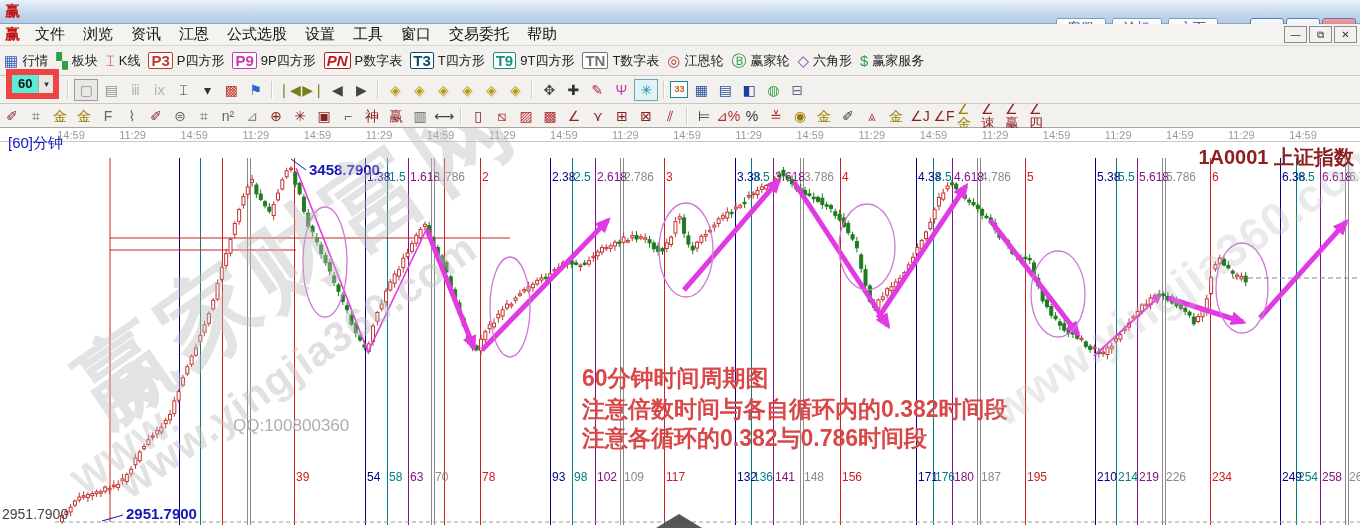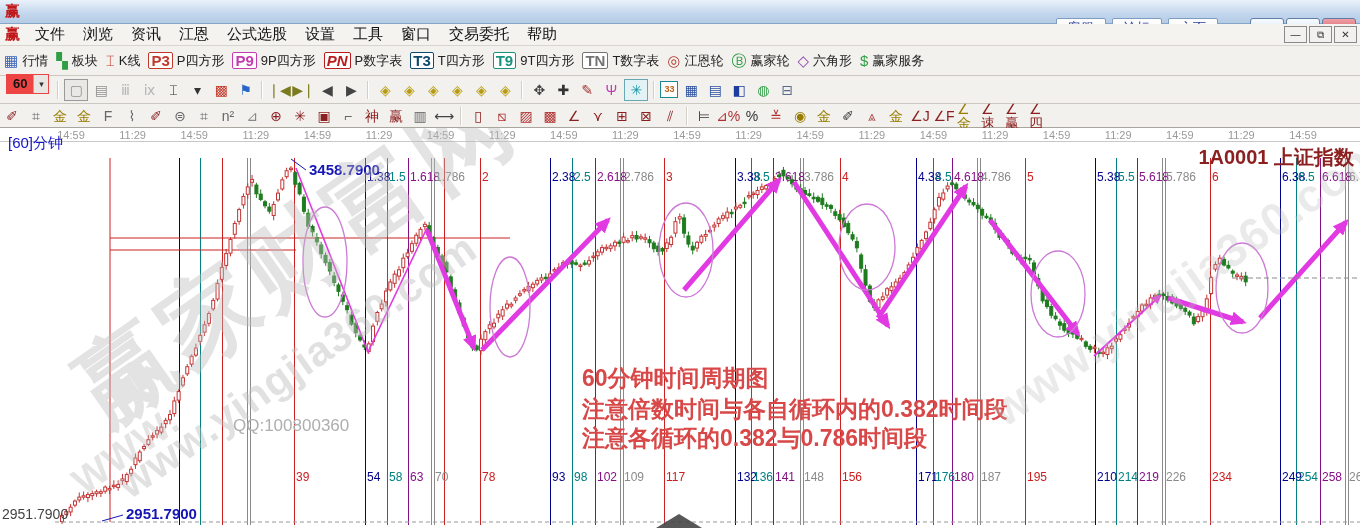--- a/index.html
+++ b/index.html
@@ -37,21 +37,21 @@
   .tb3{top:104px;height:24px;border-bottom:1px solid #a9a69f;}
   .tool{display:flex;align-items:center;margin:0 4px;font-size:13px;color:#222;white-space:nowrap;}
   .tool .ig{font-size:15px;margin-right:4px;line-height:1;}
   .badge{font-size:9px;font-weight:bold;border:1px solid currentColor;padding:0 2px;
     border-radius:2px;background:#fff;line-height:11px;}
   .sep{width:1px;height:18px;background:#d2cfc8;border-right:1px solid #fff;margin:0 4px;}
   .icon-sq{width:22px;height:20px;display:flex;align-items:center;justify-content:center;
     font-size:14px;line-height:1;margin:0 1px;}
   .icon-sq.sel{border:1px solid #6aa7b5;background:#e3f2f5;}
   .icon-sq.press{border:1px solid #9a9a9a;background:#e9e8e5;}
-  .combo{display:flex;align-items:center;border:1px solid #ef4444;background:#ef4444;height:18px;
+  .combo{display:flex;align-items:center;border:6px solid #ef4444;background:#5eead4;height:18px;
     margin:0 4px 12px 6px;}
   .combo .val{font-size:13px;font-weight:bold;padding:0 6px;color:#111;}
   .combo .car{width:14px;height:18px;background:#e8e6e2;border-left:1px solid #aaa;
     font-size:9px;display:flex;align-items:center;justify-content:center;color:#333;}
   .cal{border:1px solid #1b8a93;font-size:9px;font-weight:bold;width:16px;height:15px;
     display:flex;align-items:center;justify-content:center;background:#fff;}
 
   
   .chart{position:absolute;left:0;top:128px;width:1360px;height:400px;background:#fff;}
   .ind-label{position:absolute;left:8px;top:6px;font-size:15px;color:#1414c8;z-index:5;}

